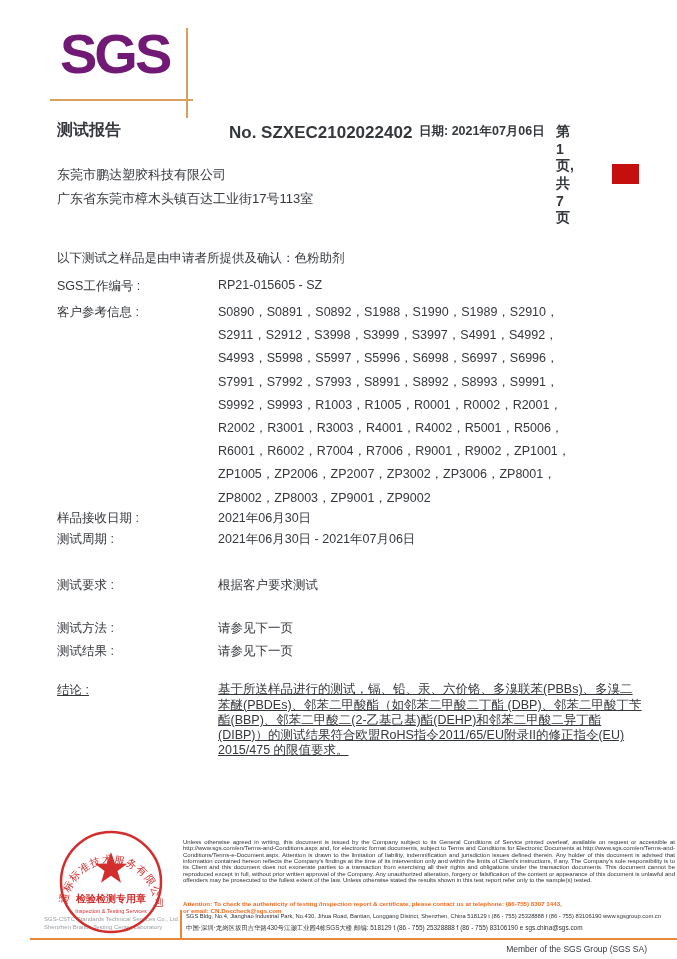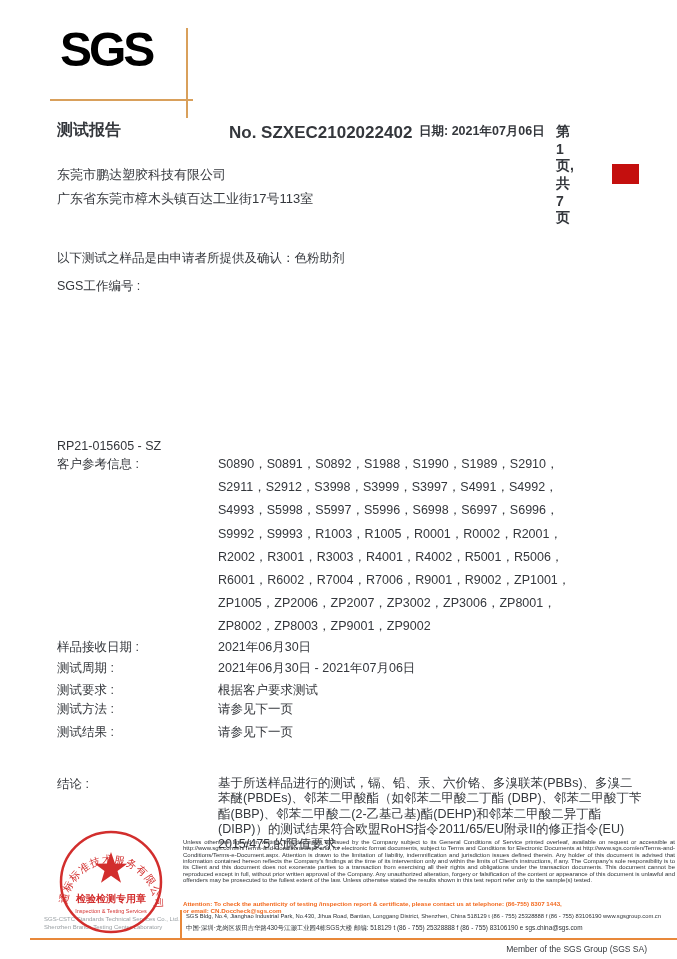--- a/index.html
+++ b/index.html
@@ -1,47 +1,47 @@
 <!DOCTYPE html>
 <html><head>
 <meta charset="utf-8">
 <style>
   * { margin:0; padding:0; box-sizing:border-box; }
   html,body { background:#ffffff; }
   body { font-family:"Liberation Sans","DejaVu Sans",sans-serif; color:#34373c; }
   .page { position:relative; width:677px; height:959px; background:#ffffff; overflow:hidden; }
 
   
-  .sgs-logo { position:absolute; left:60px; top:26px; font-size:48px; font-weight:bold;
-              color:#000000; letter-spacing:-3px; line-height:1; }
+  .sgs-logo { position:absolute; left:60px; top:26px; font-size:56px; font-weight:bold;
+              color:#701a75; letter-spacing:-3px; line-height:1; }
   .cross-v { position:absolute; left:186px; top:28px; width:2px; height:90px; background:#d9a05b; }
   .cross-h { position:absolute; left:50px; top:99px; width:143px; height:2px; background:#d9a05b; }
 
   .title-row { position:absolute; left:0; top:120px; width:572px; height:22px; }
   .report-title { position:absolute; left:57px; top:0; font-size:16px; font-weight:bold; }
   .report-no   { position:absolute; left:229px; top:3px; font-size:17px; font-weight:600; }
   .report-date { position:absolute; left:419px; top:3px; font-size:12.5px; font-weight:600; }
   .page-ind    { position:absolute; left:556px; top:3px; font-size:14px; font-weight:600; }
 
   
   .applicant-name   { position:absolute; left:57px; top:166px; font-size:13px; }
   .applicant-addr   { position:absolute; left:57px; top:190px; font-size:13px; }
   .red-box { position:absolute; left:612px; top:164px; width:27px; height:20px; background:#c40f0e; }
 
   
   .body-block { position:absolute; left:57px; top:250px; width:585px; font-size:12.5px; }
   .statement { margin-bottom:11px; line-height:17px; }
   .kv-row { display:flex; align-items:flex-start; }
   .kv-label { flex:0 0 161px; }
   .kv-value { flex:1 1 auto; }
-  .h23 { min-height:23px;flex-direction:column; }
+  .h23 { min-height:23px; }
   .h21 { min-height:21.5px; }
-  .h19 { min-height:19px; }
+  .h19 { min-height:19px;margin-top:24px; }
   .ref-line { line-height:23.2px; }
-  .conclusion-row { margin-top:31px; }
+  .conclusion-row { margin-top:18px;text-decoration:underline; }
   .conclusion-text { line-height:15.2px; width:424px; }
 
   
   .lab-lines { position:absolute; left:44px; top:916px; font-size:6px; color:#9aa0a4; line-height:7.5px; z-index:1; }
   .stamp-svg { position:absolute; left:36px; top:820px; z-index:2; opacity:0.92; }
 
   .legal { position:absolute; left:183px; top:839px; width:492px; font-size:6px;
            line-height:6.35px; text-align:justify; color:#2e3236; }
   .attention { position:absolute; left:183px; top:901px; width:492px; font-size:6.2px;
                line-height:6.6px; font-weight:bold; color:#f26a1f; }
@@ -79,20 +79,21 @@
       <span class="kv-value">RP21-015605 - SZ</span>
     </div>
 
 
     <div class="kv-row">
       <span class="kv-label ref-line">客户参考信息 :</span>
       <span class="kv-value">
         <div class="ref-line">S0890，S0891，S0892，S1988，S1990，S1989，S2910，</div>
         <div class="ref-line">S2911，S2912，S3998，S3999，S3997，S4991，S4992，</div>
         <div class="ref-line">S4993，S5998，S5997，S5996，S6998，S6997，S6996，</div>
+        <div class="ref-line">S7991，S7992，S7993，S8991，S8992，S8993，S9991，</div>
         <div class="ref-line">S9992，S9993，R1003，R1005，R0001，R0002，R2001，</div>
         <div class="ref-line">R2002，R3001，R3003，R4001，R4002，R5001，R5006，</div>
         <div class="ref-line">R6001，R6002，R7004，R7006，R9001，R9002，ZP1001，</div>
         <div class="ref-line">ZP1005，ZP2006，ZP2007，ZP3002，ZP3006，ZP8001，</div>
         <div class="ref-line">ZP8002，ZP8003，ZP9001，ZP9002</div>
       </span>
     </div>
 
     <div class="kv-row h21">
       <span class="kv-label">样品接收日期 :</span>

